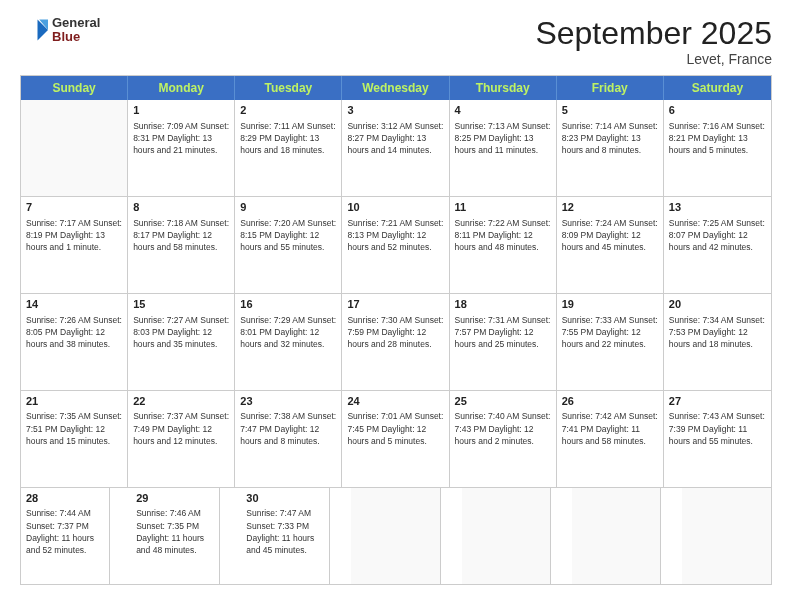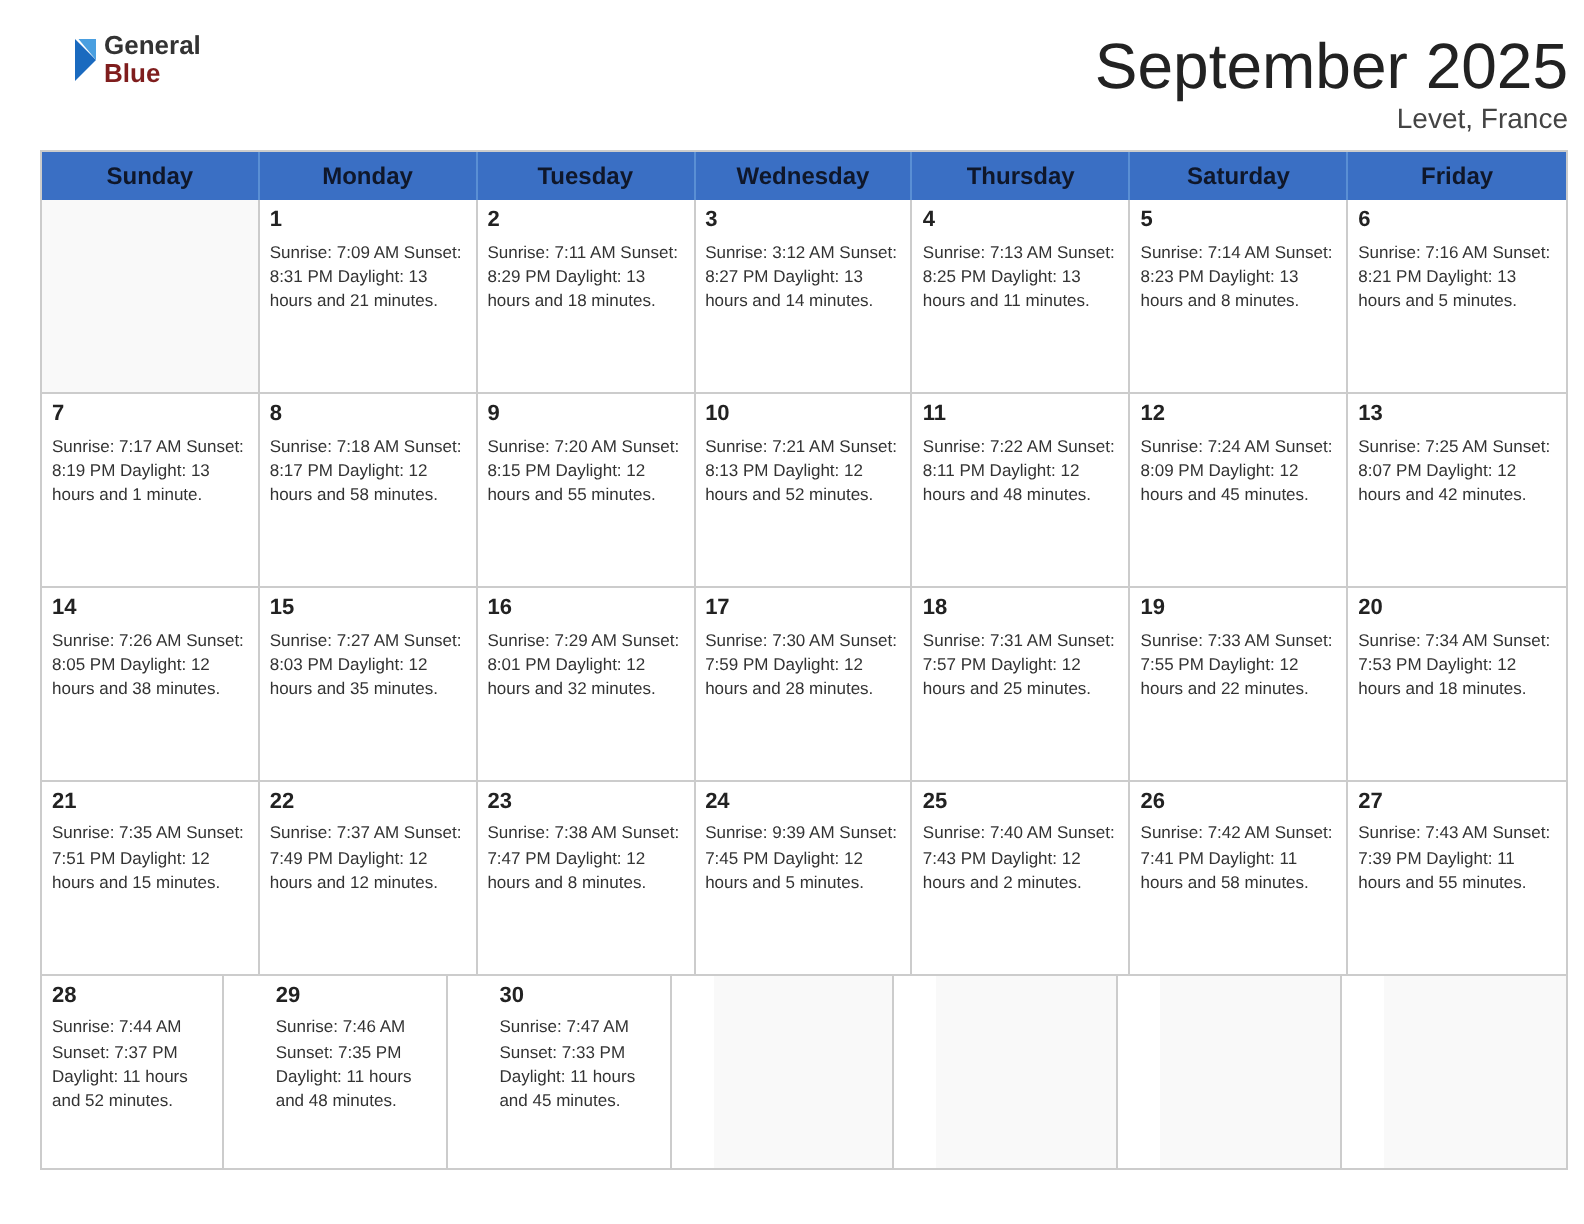--- a/index.html
+++ b/index.html
@@ -6,21 +6,21 @@
     body {
       font-family: Arial, sans-serif;
       background: #fff;
       width: 792px;
       height: 612px;
       overflow: hidden;
     }
     .page {
       width: 792px;
       height: 595px;
-      padding: 16px 8px 10px 20px;
+      padding: 16px 20px 10px 20px;
       display: flex;
       flex-direction: column;
     }
     .header {
       display: flex;
       justify-content: space-between;
       align-items: flex-start;
       margin-bottom: 8px;
     }
     .logo {
@@ -59,21 +59,21 @@
       display: flex;
       flex-direction: column;
       border: 1px solid #ccc;
     }
     .cal-header {
       display: grid;
       grid-template-columns: repeat(7, 1fr);
       background: #3a6fc4;
     }
     .cal-header-cell {
-      color: #0f172a;
+      color: #bef264;
       font-weight: bold;
       font-size: 12px;
       text-align: center;
       padding: 5px 2px;
       border-right: 1px solid #5a8fd4;
     }
     .cal-header-cell:last-child { border-right: none; }
     .cal-body {
       flex: 1;
       display: flex;
@@ -130,22 +130,22 @@
     </div>
   </div>
 
   <div class="calendar">
     <div class="cal-header">
     <div class="cal-header-cell">Sunday</div>
         <div class="cal-header-cell">Monday</div>
         <div class="cal-header-cell">Tuesday</div>
         <div class="cal-header-cell">Wednesday</div>
         <div class="cal-header-cell">Thursday</div>
+        <div class="cal-header-cell">Friday</div>
         <div class="cal-header-cell">Saturday</div>
-        <div class="cal-header-cell">Friday</div>
       </div>
     <div class="cal-body">
     <div class="cal-row">
           <div class="cal-cell empty"></div>
           <div class="cal-cell">
             <span class="day-number">1</span>
             <div class="cell-text">Sunrise: 7:09 AM
 Sunset: 8:31 PM
 Daylight: 13 hours
 and 21 minutes.</div>
@@ -305,21 +305,21 @@
           </div>
           <div class="cal-cell">
             <span class="day-number">23</span>
             <div class="cell-text">Sunrise: 7:38 AM
 Sunset: 7:47 PM
 Daylight: 12 hours
 and 8 minutes.</div>
           </div>
           <div class="cal-cell">
             <span class="day-number">24</span>
-            <div class="cell-text">Sunrise: 9:39 AM
+            <div class="cell-text">Sunrise: 7:01 AM
 Sunset: 7:45 PM
 Daylight: 12 hours
 and 5 minutes.</div>
           </div>
           <div class="cal-cell">
             <span class="day-number">25</span>
             <div class="cell-text">Sunrise: 7:40 AM
 Sunset: 7:43 PM
 Daylight: 12 hours
 and 2 minutes.</div>

